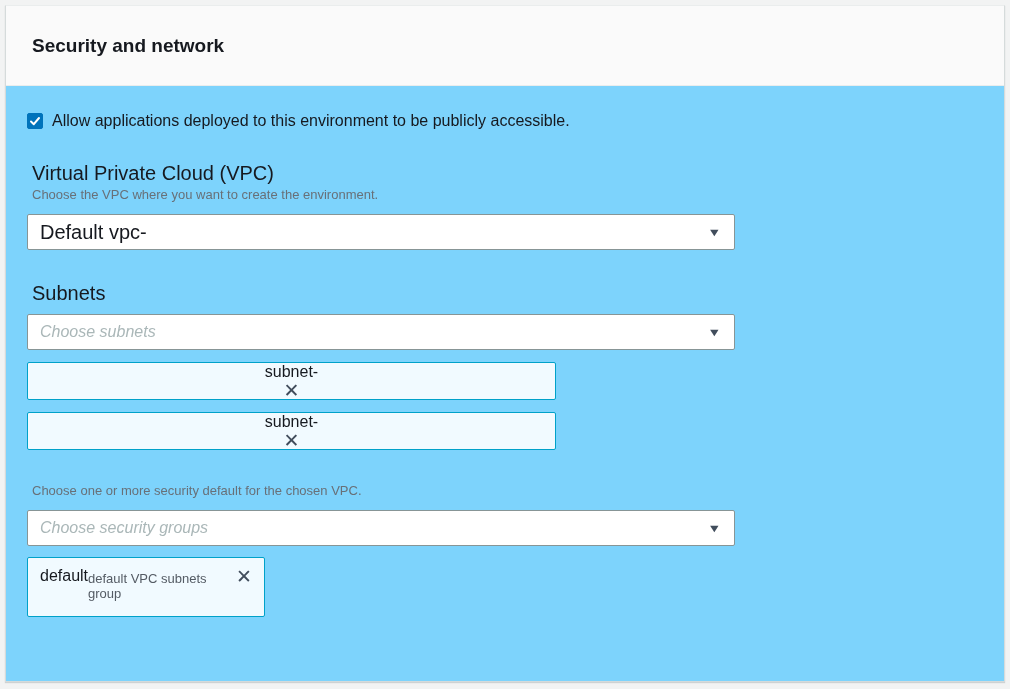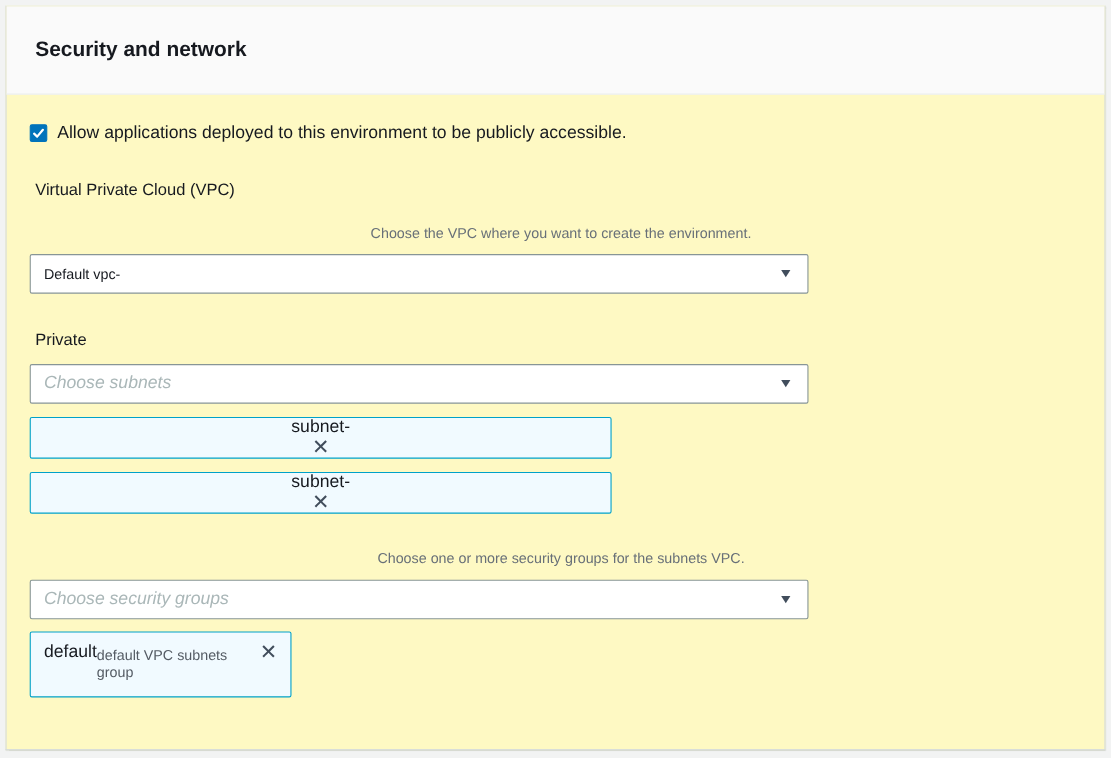--- a/index.html
+++ b/index.html
@@ -7,21 +7,21 @@
     width: 1010px; height: 689px;
     background: #f2f3f3;
     font-family: "Liberation Sans", "DejaVu Sans", sans-serif;
     color: #16191f;
     overflow: hidden;
   }
   .card {
     position: absolute;
     left: 5px; top: 5px;
     width: 1000px; height: 677px;
-    background: #fef9c3;
+    background: #7dd3fc;
     border: 1px solid #d5dbdb;
     border-top-color: #eaeded;
     box-shadow: 0 1px 1px 0 rgba(0,28,36,.15);
   }
   .card-header {
     height: 80px;
     background: #fafafa;
     border-bottom: 1px solid #eaeded;
     display: flex;
     align-items: center;
@@ -52,47 +52,46 @@
   }
   .checkbox svg { display: block; }
   .checkbox-label {
     margin-left: 9px;
     font-size: 16px;
     color: #16191f;
   }
   .field { margin-top: 33px; }
   .field-label {
     margin-left: 5px;
-    font-size: 15px;
+    font-size: 20px;
     color: #16191f;
     line-height: 20px;
   }
   .field-desc {
     margin-left: 5px;
-    margin-top: 21px;
+    margin-top: 4px;
     font-size: 13px;
     color: #687078;
     line-height: 16px;
-    text-align: center;
   }
   .select {
     margin-top: 11px;
     width: 708px;
     height: 36px;
     border: 1px solid #879596;
     border-radius: 2px;
     background: #ffffff;
     display: flex;
     align-items: center;
     justify-content: space-between;
     padding: 0 14px 0 12px;
     cursor: pointer;
   }
   .select-value {
-    font-size: 13px;
+    font-size: 20px;
     color: #16191f;
   }
   .select-placeholder {
     font-size: 16px;
     font-style: italic;
     color: #aab7b8;
   }
   .caret {
     font-size: 11px;
     color: #414d5c;
@@ -165,37 +164,37 @@
     <div class="field">
       <div class="field-label">Virtual Private Cloud (VPC)</div>
       <div class="field-desc">Choose the VPC where you want to create the environment.</div>
       <div class="select">
         <span class="select-value">Default vpc-</span>
         <span class="caret">▼</span>
       </div>
     </div>
 
     <div class="field">
-      <div class="field-label">Private</div>
+      <div class="field-label">Subnets</div>
       <div class="select">
         <span class="select-placeholder">Choose subnets</span>
         <span class="caret">▼</span>
       </div>
       <div class="token">
         <span class="token-label">subnet-</span>
         <span class="dismiss">✕</span>
       </div>
       <div class="token">
         <span class="token-label">subnet-</span>
         <span class="dismiss">✕</span>
       </div>
     </div>
 
     <div class="field">
-      <div class="field-desc">Choose one or more security groups for the subnets VPC.</div>
+      <div class="field-desc">Choose one or more security default for the chosen VPC.</div>
       <div class="select">
         <span class="select-placeholder">Choose security groups</span>
         <span class="caret">▼</span>
       </div>
       <div class="token-multiline">
         <span class="token-text-col">
           <span class="token-label">default</span>
           <span class="token-desc">default VPC subnets group</span>
         </span>
         <span class="dismiss">✕</span>

